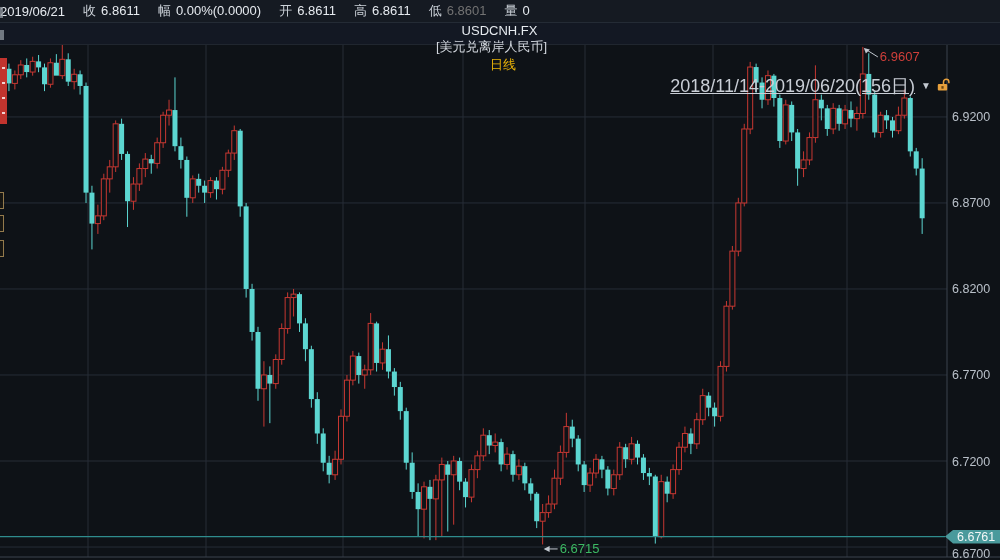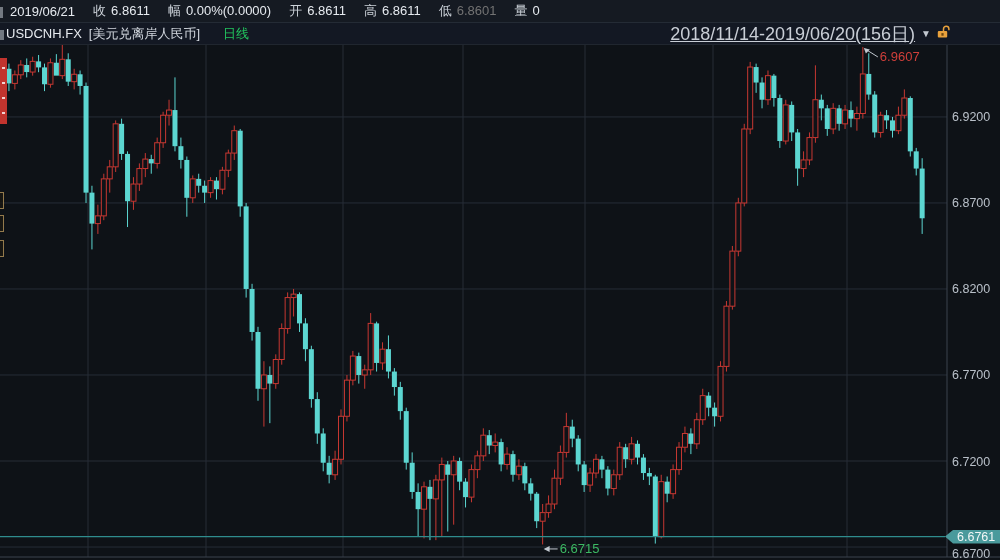--- a/index.html
+++ b/index.html
@@ -6,35 +6,35 @@
   body{
     position:relative;width:1000px;height:560px;overflow:hidden;
     background:#0e1217;
     font-family:"Liberation Sans","DejaVu Sans",sans-serif;
     -webkit-font-smoothing:antialiased;
   }
   #chart{position:absolute;top:0;left:0;}
   .topbar{
     position:absolute;top:0;left:0;right:0;height:23px;
     background:#151a22;border-bottom:1px solid #242b35;box-sizing:border-box;
-    display:flex;align-items:center;padding-left:10px;
+    display:flex;align-items:center;
     font-size:13px;color:#e6eaef;white-space:nowrap;z-index:5;
   }
   .topbar .date{margin-right:18px;}
   .qfield{margin-right:18px;}
   .qfield .lab{color:#ccd2d9;margin-right:5px;}
   .subbar{
     position:absolute;top:23px;left:0;right:0;height:22px;
     background:#131823;border-bottom:1px solid #20262f;box-sizing:border-box;
     display:flex;align-items:center;padding-left:6px;
-    font-size:13px;color:#e6eaef;white-space:nowrap;z-index:5;
+    font-size:13px;color:#e6eaef;white-space:nowrap;z-index:5;flex-direction:column;
   }
   .subbar .sym{margin-right:7px;}
   .subbar .name{color:#d2d7de;margin-right:23px;}
-  .subbar .period{color:#22c55e;}
+  .subbar .period{color:#eab308;}
   .sub-right{margin-left:auto;display:flex;align-items:center;margin-right:50px;}
   .range-text{
     color:#c9ced6;font-size:18px;text-decoration:underline;cursor:pointer;margin-right:6px;
   }
   .tri{color:#c3c9d1;font-size:10px;line-height:1;margin-right:6px;cursor:pointer;}
   .lock{display:inline-block;cursor:pointer;}
   
   .frag-row1{position:absolute;left:0;top:7px;width:3px;height:11px;background:#939aa2;opacity:.75;z-index:6;}
   .frag-row2{position:absolute;left:0;top:30px;width:4px;height:10px;background:#9aa1a9;opacity:.7;z-index:6;}
   .red-tag{position:absolute;left:0;top:58px;width:7px;height:66px;background:#c2342e;z-index:4;}

